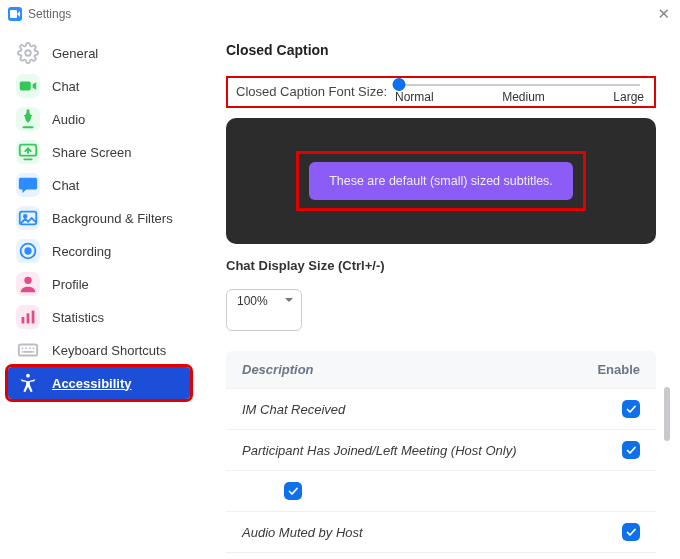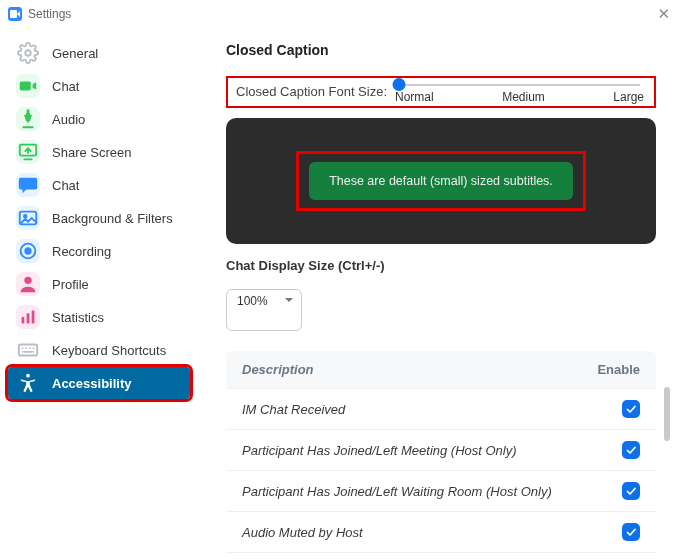--- a/index.html
+++ b/index.html
@@ -46,21 +46,21 @@
     height: 32px; padding: 0 8px; margin: 1px 0;
     border-radius: 8px; cursor: pointer; color: #3a3a3a;
     font-size: 13px;
     position: relative;
   }
   .side-item .icon-wrap {
     width: 24px; height: 24px; display: flex; align-items: center; justify-content: center;
     border-radius: 7px;
   }
   .side-item.active {
-    background: #0369a1; color: #fff;
+    background: #1d4ed8; color: #fff; text-decoration: underline;
   }
   .highlight-red { outline: 3px solid #e00000; outline-offset: 0; border-radius: 4px; }
   .main {
     flex: 1; padding: 14px 24px 0 28px; position: relative;
     overflow: hidden;
   }
   .section-title { font-weight: 600; font-size: 14px; color: #222; margin-bottom: 18px; }
   .cc-box {
     border: 2px solid #e00000; padding: 0 10px 2px 8px; margin-bottom: 10px;
   }
@@ -81,21 +81,21 @@
   }
   .preview-area {
     background: #2c2c2c; border-radius: 10px; height: 126px;
     display: flex; align-items: center; justify-content: center;
     margin-bottom: 14px;
   }
   .preview-highlight {
     border: 3px solid #e00000; padding: 8px 10px;
   }
   .subtitle-pill {
-    background: #15803d; color: #eee; border-radius: 6px;
+    background: #8b5cf6; color: #eee; border-radius: 6px;
     padding: 12px 20px; font-size: 12.5px;
   }
   .chat-size-row { display:flex; align-items:center; gap:10px; margin-bottom: 20px; flex-wrap: wrap; }
   .chat-size-label { font-weight: 600; font-size: 13px; width: 100%; margin-bottom: 6px; }
   .select-box {
     border: 1px solid #ccc; border-radius: 6px; padding: 4px 20px 4px 10px;
     font-size: 12px; color: #333; display: inline-flex; align-items: flex-start;
     position: relative; min-width: 76px; height: 42px; cursor: pointer;
   }
   .select-box .caret {
@@ -319,21 +319,20 @@
         <div class="col-en">
           <span class="chk">
             <svg viewBox="0 0 24 24" fill="none" stroke="#fff" stroke-width="3.5" stroke-linecap="round" stroke-linejoin="round">
                 <polyline points="5 13 10 18 20 7"></polyline>
               </svg>
           </span>
         </div>
       </div>
 
       <div class="sr-row">
-        <div class="col-desc">Participant Has Joined/Left Waiting Room (Host Only)</div>
         <div class="col-en">
           <span class="chk">
             <svg viewBox="0 0 24 24" fill="none" stroke="#fff" stroke-width="3.5" stroke-linecap="round" stroke-linejoin="round">
                 <polyline points="5 13 10 18 20 7"></polyline>
               </svg>
           </span>
         </div>
       </div>
 
       <div class="sr-row">

